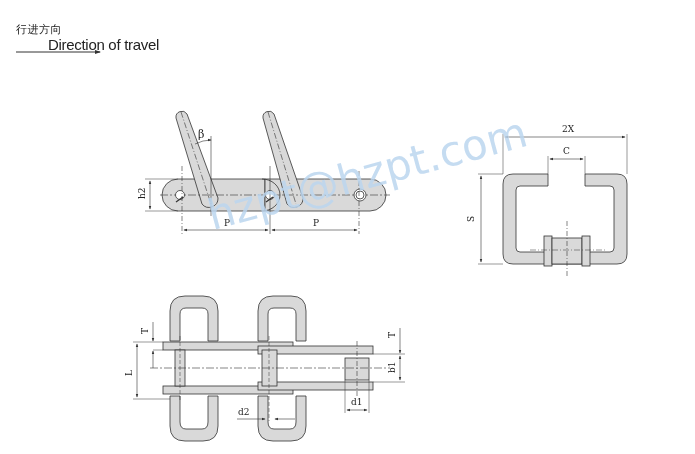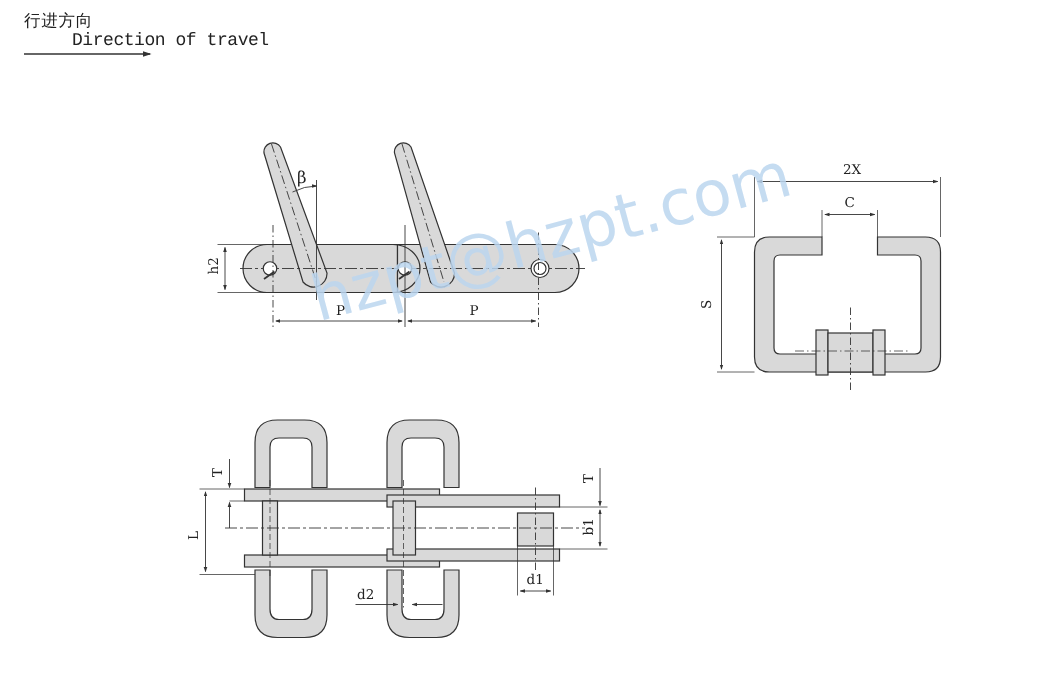--- a/index.html
+++ b/index.html
@@ -1,19 +1,19 @@
 <!DOCTYPE html>
 <html><head>
   <meta charset="utf-8">
   <style>
     html, body { margin: 0; padding: 0; background: #ffffff; }
     body { width: 695px; height: 454px; position: relative; overflow: hidden; font-family: "DejaVu Serif", serif; }
-    #stage { position: absolute; left: 0; top: 0; width: 695px; height: 330px; }
+    #stage { position: absolute; left: 0; top: 16px; width: 695px; height: 330px; }
     .cn-title { position: absolute; left: 16px; top: 6px; font-size: 11px; color: #222; font-family: "DejaVu Sans", sans-serif; letter-spacing: 0.5px; }
-    .en-title { position: absolute; left: 16px; top: 20px; font-size: 12px; color: #222; font-family: Liberation Mono, monospace; letter-spacing: -0.3px; padding-left: 32px; }
+    .en-title { position: absolute; left: 16px; top: 20px; font-size: 15px; color: #222; font-family: Liberation Sans, sans-serif; letter-spacing: -0.3px; padding-left: 32px; }
     .watermark { position: absolute; left: 215px; top: 175px; font-family: "DejaVu Sans", sans-serif; font-size: 42px; color: #bcd6ef; transform: rotate(-15deg); transform-origin: left bottom; opacity: 0.85; white-space: nowrap; pointer-events: none; }
     svg text { font-family: "DejaVu Serif", serif; fill: #222; }
   </style>
 </head>
 <body>
 
 <div id="stage">
 
   <div class="cn-title">行进方向</div>
   <div class="en-title">Direction of travel</div>

